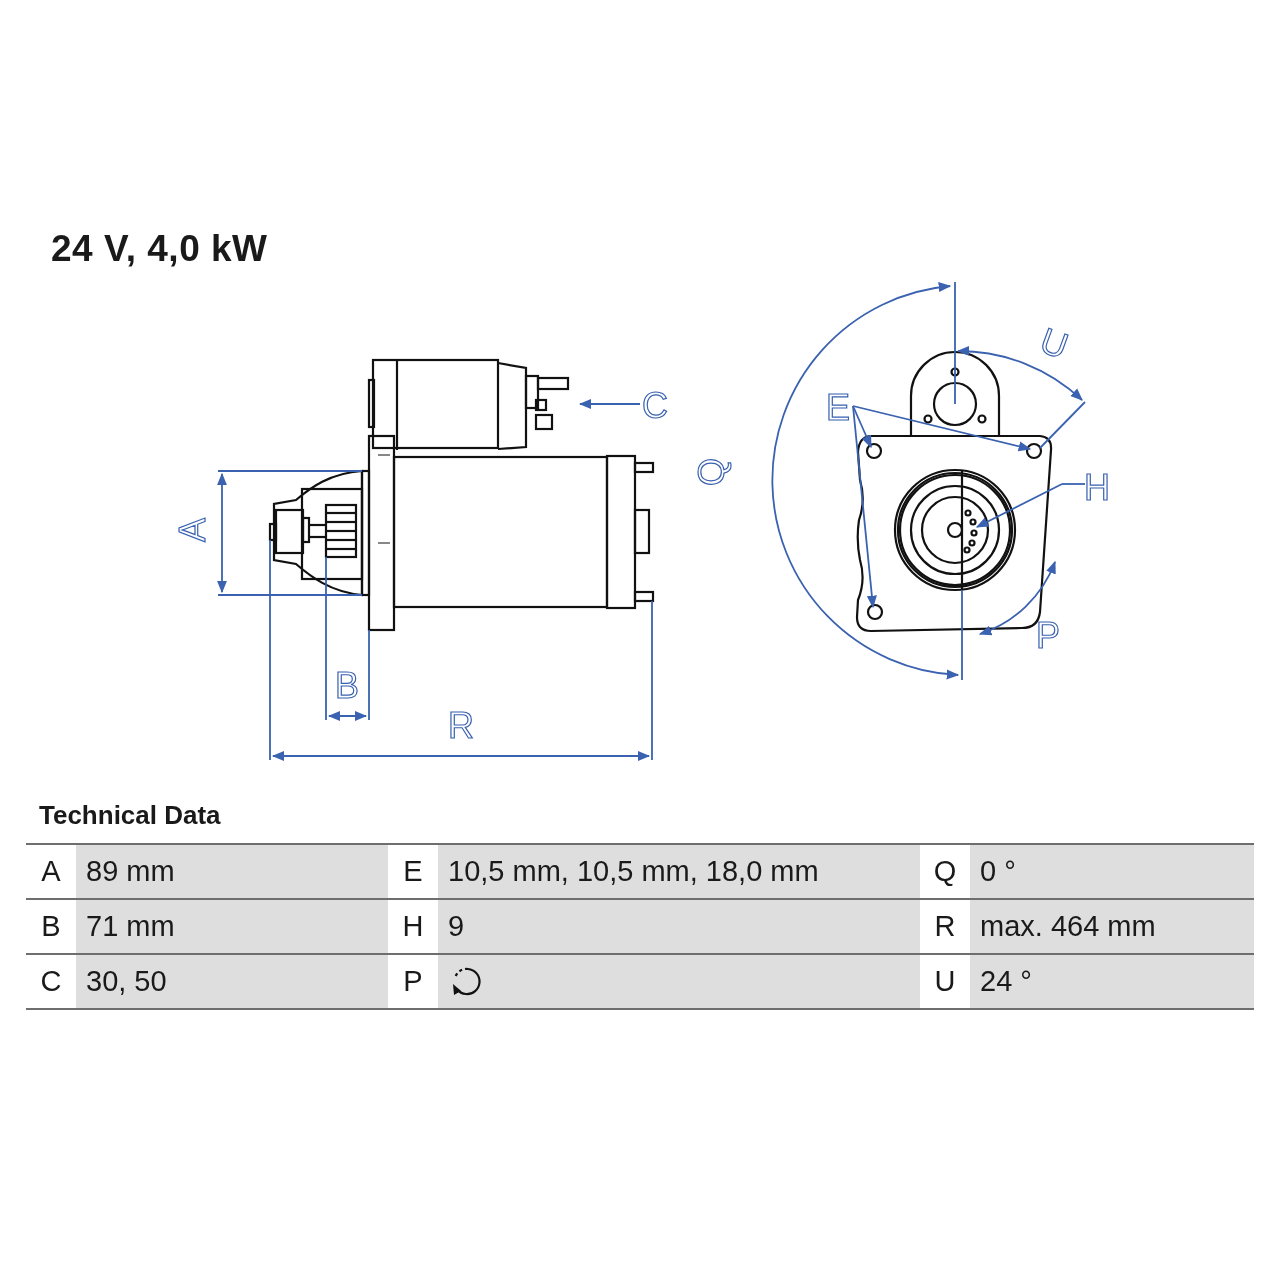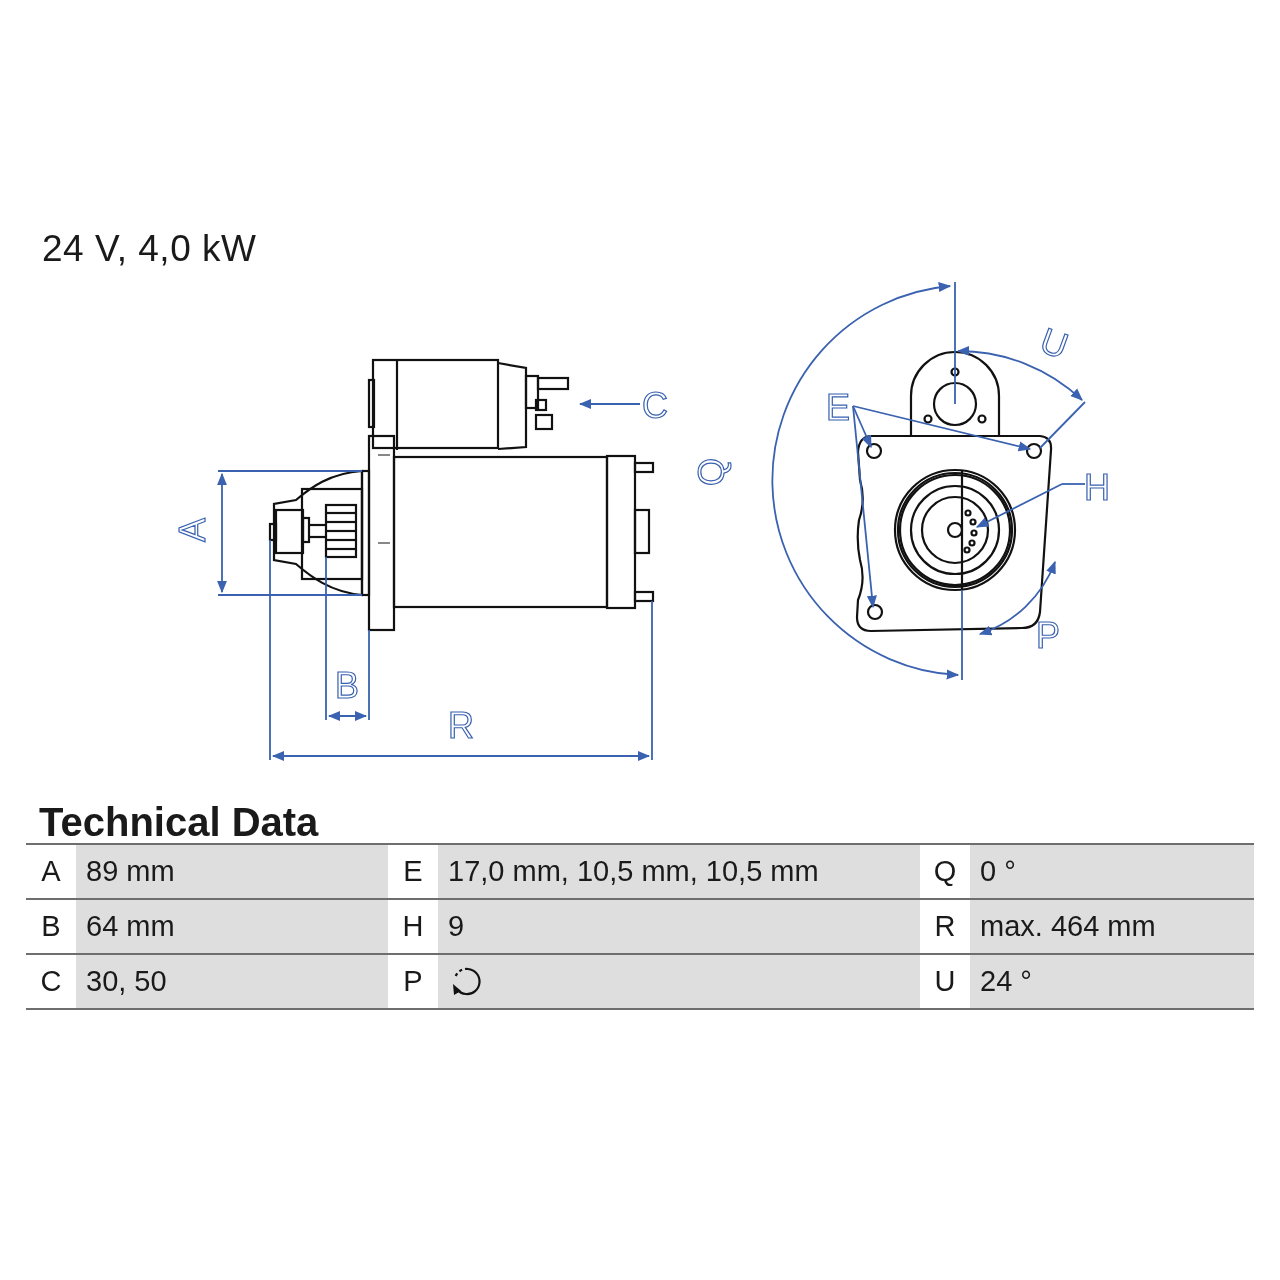--- a/index.html
+++ b/index.html
@@ -1,20 +1,20 @@
 <!DOCTYPE html>
 <html><head>
 <meta charset="utf-8">
 <style>
   html, body { margin: 0; padding: 0; background: #ffffff; }
   body { width: 1280px; height: 1280px; position: relative; overflow: hidden;
          font-family: "Liberation Sans", "DejaVu Sans", sans-serif; color: #1a1a1a; }
-  .spec-title { position: absolute; left: 42px; top: 228px; font-size: 37px; letter-spacing: 0.5px; }
+  .spec-title { position: absolute; left: 51px; top: 228px; font-size: 37px; letter-spacing: 0.5px; font-weight: bold; }
   .drawing { position: absolute; left: 0; top: 0; width: 1280px; height: 800px; }
-  .tech-heading { position: absolute; left: 39px; top: 800px; font-size: 40px; font-weight: bold; }
+  .tech-heading { position: absolute; left: 39px; top: 800px; font-size: 26px; font-weight: bold; }
   .tech-table { position: absolute; left: 26px; top: 843px; width: 1228px; border-collapse: collapse; }
   .tech-table tr { height: 55px; border-top: 2px solid #6e6e6e; border-bottom: 2px solid #6e6e6e; }
   .tech-table td { padding: 0; font-size: 29px; vertical-align: middle; }
   .tech-table td.key { background: #ffffff; text-align: center; width: 50px; }
   .tech-table td.val { background: #dedede; padding-left: 10px; }
   .c1v { width: 302px; }
   .c2v { width: 472px; }
   .rot-icon { display: inline-block; vertical-align: middle; }
 </style>
 </head>
@@ -146,27 +146,27 @@
 </svg>
 
 <div class="tech-heading">Technical Data</div>
 
 <table class="tech-table">
   <tbody>
       <tr>
     <td class="key">A</td>
     <td class="val c1v">89 mm</td>
     <td class="key">E</td>
-    <td class="val c2v">17,0 mm, 10,5 mm, 10,5 mm</td>
+    <td class="val c2v">10,5 mm, 10,5 mm, 18,0 mm</td>
     <td class="key">Q</td>
     <td class="val">0 °</td>
   </tr>
   <tr>
     <td class="key">B</td>
-    <td class="val c1v">64 mm</td>
+    <td class="val c1v">71 mm</td>
     <td class="key">H</td>
     <td class="val c2v">9</td>
     <td class="key">R</td>
     <td class="val">max. 464 mm</td>
   </tr>
   <tr>
     <td class="key">C</td>
     <td class="val c1v">30, 50</td>
     <td class="key">P</td>
     <td class="val c2v">

